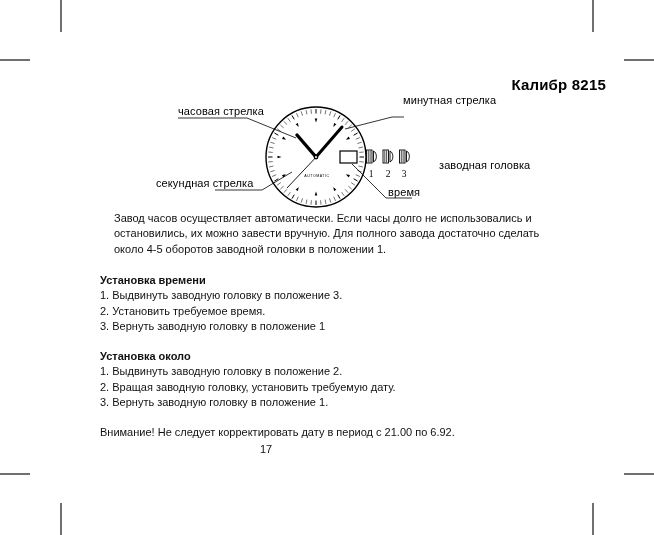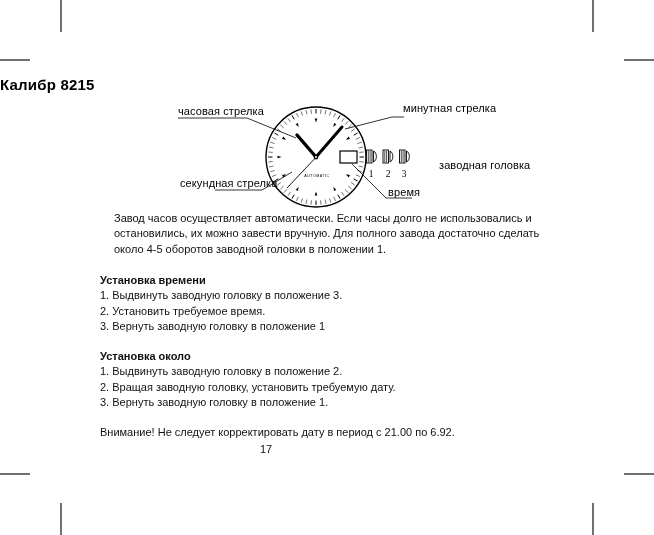--- a/index.html
+++ b/index.html
@@ -11,34 +11,34 @@
     color:#1a1a1a;
     overflow:hidden;
   }
   
   .crop{position:absolute;background:#707070;}
   .crop.v{width:2px;height:32px;}
   .crop.h{height:2px;width:30px;}
 
   .title{
     position:absolute;left:0;top:76px;width:606px;
-    text-align:left;font-size:15px;font-weight:bold;color:#000;
+    text-align:right;font-size:15px;font-weight:bold;color:#000;
     letter-spacing:0.2px;
   }
 
   .diagram-svg{position:absolute;left:150px;top:95px;}
 
   .dlabel{
     position:absolute;font-size:11px;color:#000;white-space:nowrap;
     letter-spacing:0.1px;
   }
   .lbl-hour{left:178px;top:105px;}
-  .lbl-minute{left:403px;top:102px;}
+  .lbl-minute{left:403px;top:94px;}
   .lbl-crown{left:439px;top:149px;margin-top:10px;}
-  .lbl-second{left:180px;top:177px;}
+  .lbl-second{left:156px;top:177px;}
   .lbl-date{left:388px;top:186px;}
 
   .bodytext{position:absolute;left:100px;width:470px;font-size:11px;line-height:15.4px;color:#111;}
   .intro{top:211px;margin-left:14px;}
   .sec1{top:273px;}
   .sec2{top:349px;}
   .warn{top:425px;}
   .heading{font-weight:bold;}
   .bold{font-weight:normal;}
 

